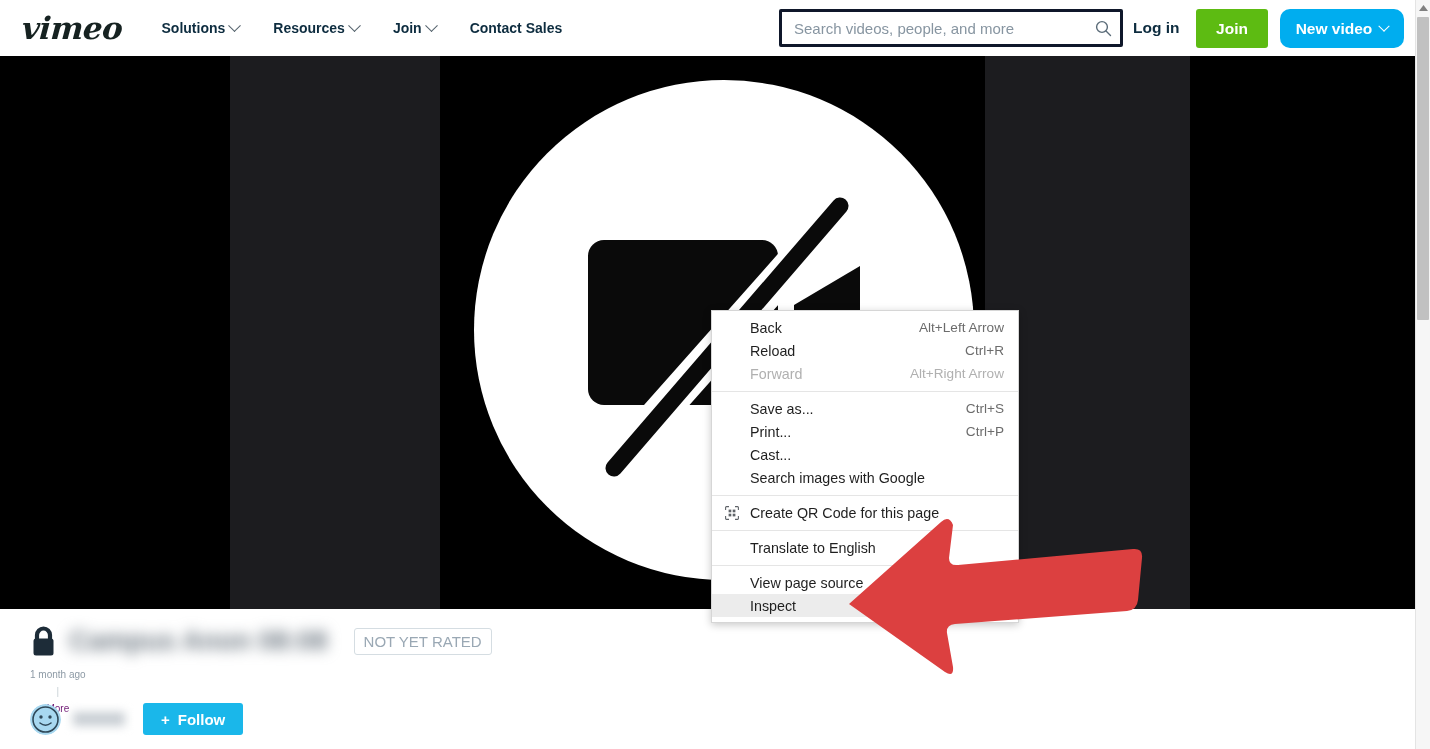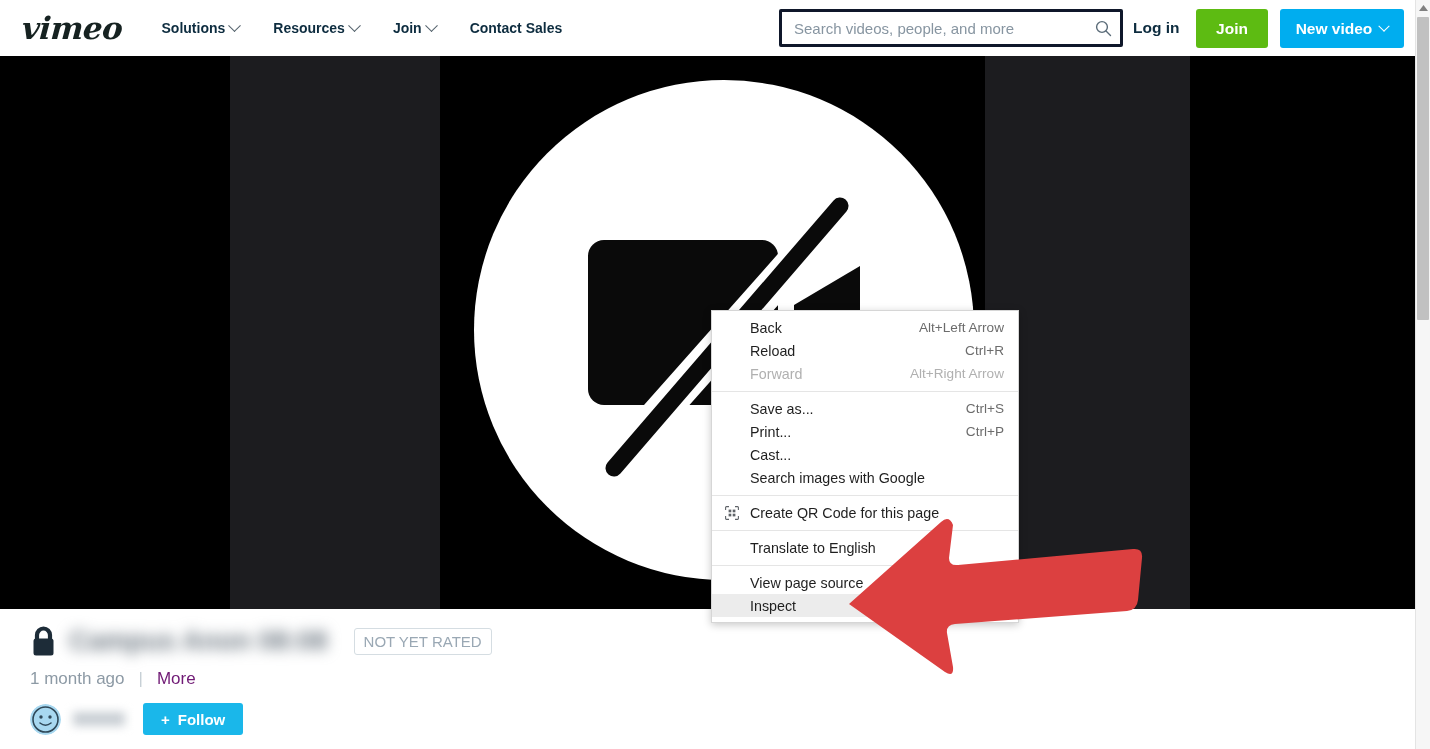--- a/index.html
+++ b/index.html
@@ -132,21 +132,21 @@
   }
 
   #newvideo-btn {
     position: absolute;
     left: 1280px;
     top: 9px;
     width: 124px;
     height: 39px;
     background: #00ADEF;
     border: none;
-    border-radius: 3px;
+    border-radius: 10px;
     color: #fff;
     font-size: 15.5px;
     font-weight: 700;
     font-family: "Liberation Sans", sans-serif;
     display: flex;
     align-items: center;
     justify-content: center;
     gap: 8px;
     cursor: pointer;
   }
@@ -214,22 +214,23 @@
     font-size: 15px;
     color: #9aa8b4;
     white-space: nowrap;
   }
 
   #submeta {
     position: absolute;
     left: 30px; top: 60px;
     display: flex;
     align-items: center;
-    gap: 14px;
-    font-size: 17px;
+    gap: 6px;
+    font-size: 10px;
+    flex-direction: column;
   }
   #upload-time { color: #8d9aa5; }
   .sep { color: #c7d0d6; }
   #more-link { color: #701a75; cursor: pointer; }
 
   #owner-row {
     position: absolute;
     left: 30px; top: 94px;
     display: flex;
     align-items: center;

